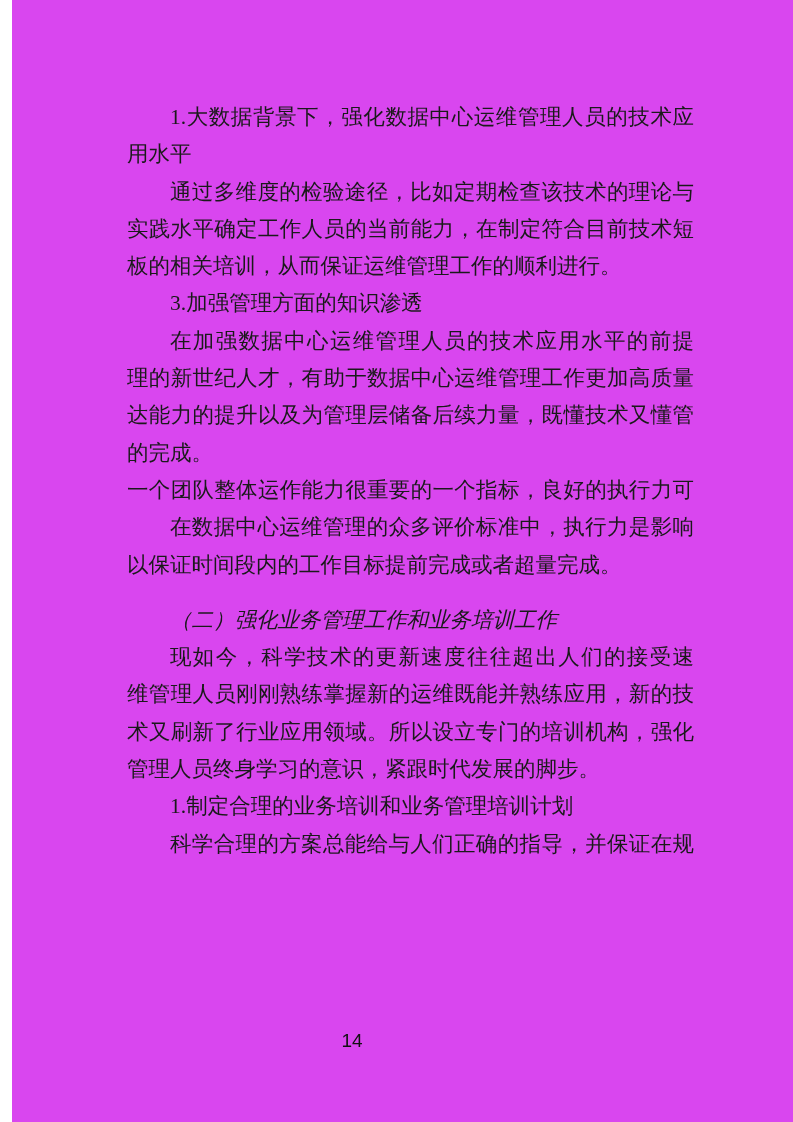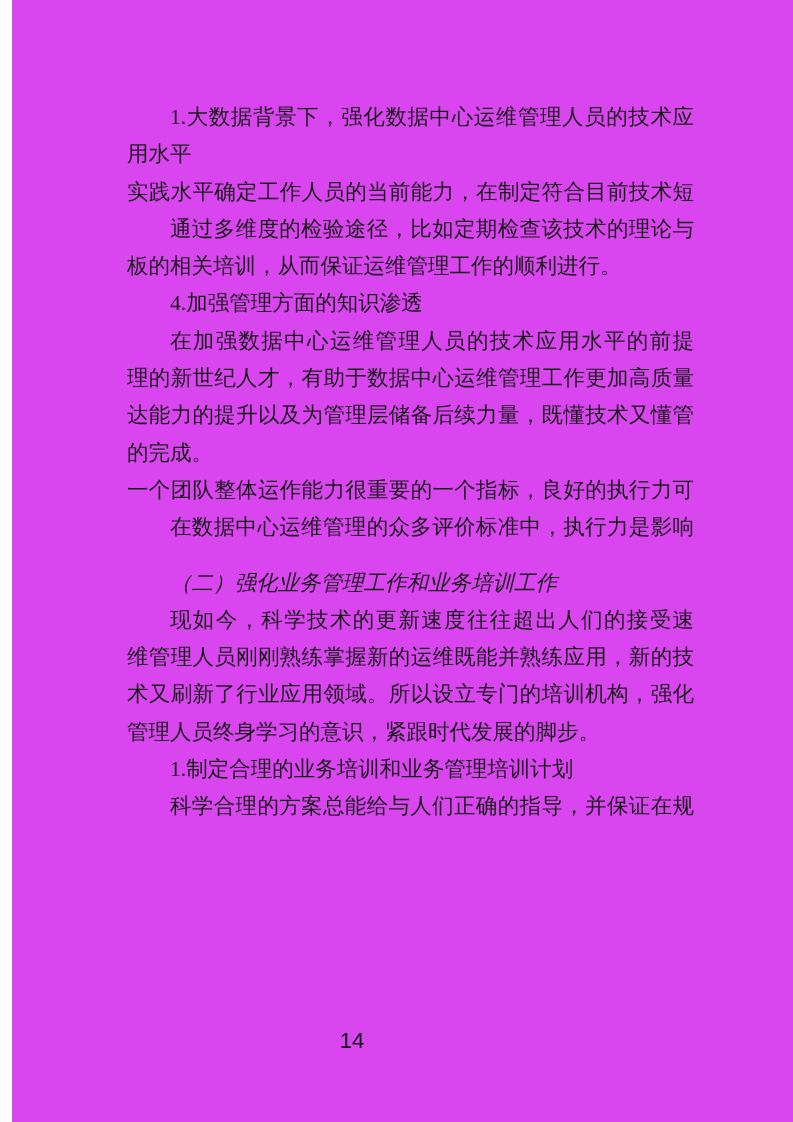--- a/index.html
+++ b/index.html
@@ -54,58 +54,59 @@
   
   .ln.e {
     text-align-last: left;
   }
   .footer {
     position: absolute;
     left: 0;
     top: 1029px;
     width: 680px;
     text-align: center;
-    font-size: 22px;
+    font-size: 19px;
     line-height: 24px;
     color: #111111;
     font-family: "Liberation Sans", "DejaVu Sans", sans-serif;
   }
 </style>
 </head>
 <body>
 
 <div class="page">
   <div class="content">
 
     <p class="para">
       <span class="ln fl">1.大数据背景下，强化数据中心运维管理人员的技术应</span>
       <span class="ln e">用水平</span>
     </p>
 
     <p class="para">
+      <span class="ln fl">通过多维度的检验途径，比如定期检查该技术的理论与</span>
       <span class="ln">实践水平确定工作人员的当前能力，在制定符合目前技术短</span>
-      <span class="ln fl">通过多维度的检验途径，比如定期检查该技术的理论与</span>
       <span class="ln e">板的相关培训，从而保证运维管理工作的顺利进行。</span>
     </p>
 
     <p class="para">
-      <span class="ln fl e">4.加强管理方面的知识渗透</span>
+      <span class="ln fl e">3.加强管理方面的知识渗透</span>
     </p>
 
     <p class="para">
       <span class="ln fl">在加强数据中心运维管理人员的技术应用水平的前提</span>
       <span class="ln">理的新世纪人才，有助于数据中心运维管理工作更加高质量</span>
       <span class="ln">达能力的提升以及为管理层储备后续力量，既懂技术又懂管</span>
       <span class="ln e">的完成。</span>
     </p>
 
 
     <p class="para">
       <span class="ln">一个团队整体运作能力很重要的一个指标，良好的执行力可</span>
       <span class="ln fl">在数据中心运维管理的众多评价标准中，执行力是影响</span>
+      <span class="ln e">以保证时间段内的工作目标提前完成或者超量完成。</span>
     </p>
 
     <p class="para spaced">
       <span class="ln fl e">（二）强化业务管理工作和业务培训工作</span>
     </p>
 
     <p class="para">
       <span class="ln fl">现如今，科学技术的更新速度往往超出人们的接受速</span>
       <span class="ln">维管理人员刚刚熟练掌握新的运维既能并熟练应用，新的技</span>
       <span class="ln">术又刷新了行业应用领域。所以设立专门的培训机构，强化</span>

